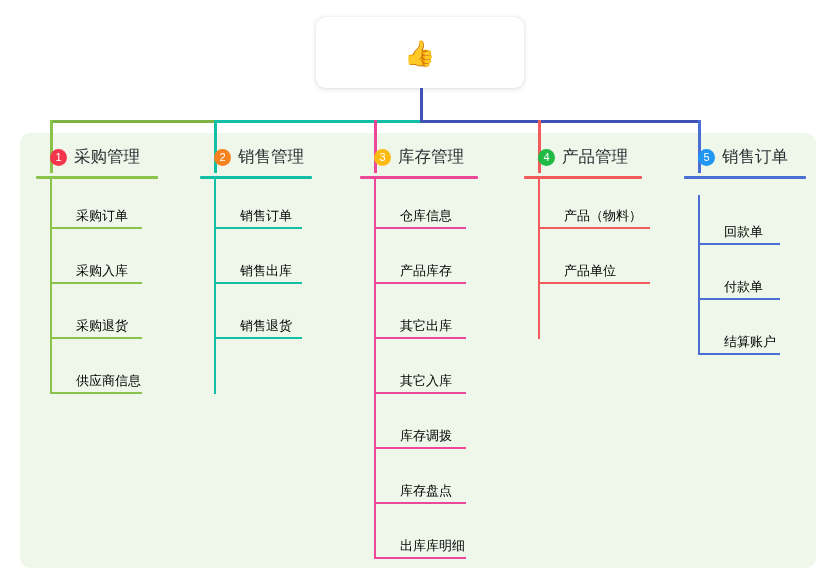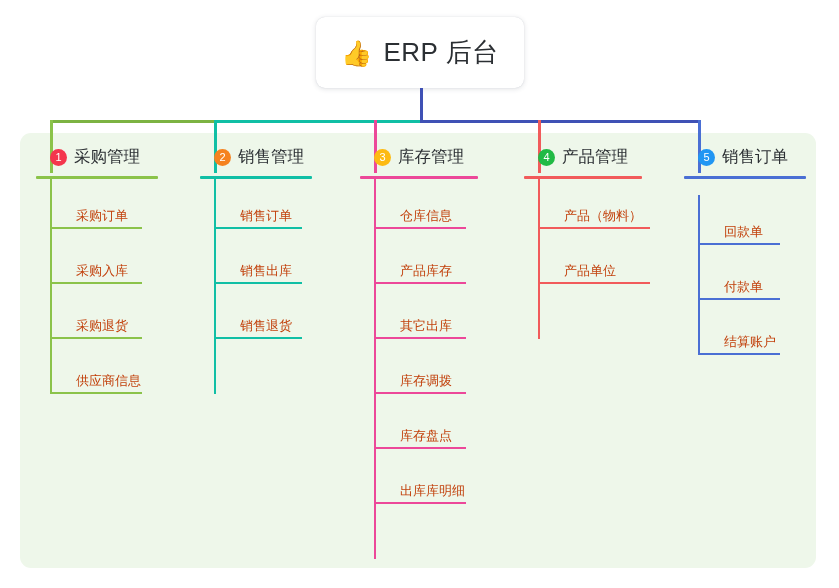--- a/index.html
+++ b/index.html
@@ -111,40 +111,39 @@
   }
   .node {
     position: relative;
     height: 55px;
   }
   .node-label {
     position: absolute;
     left: 40px;
     bottom: 9px;
     font-size: 13px;
-    color: #c2410c;
+    color: #000000;
     white-space: nowrap;
   }
   .node-rule {
     position: absolute;
     left: 14px;
     bottom: 5px;
     height: 2px;
   }
 </style>
 </head>
 <body>
 
 <div id="mindmap">
 
   <div class="panel"></div>
 
   <div class="root-card">
     <span class="root-emoji">👍</span>
-    <span class="root-title">ERP 后台</span>
   </div>
 
   <div id="connectors">
       <div class="line-v" style="left: 420px; top: 88px; width: 3px; height: 34px; background: rgb(63, 81, 181);"></div>
       <div class="line-h" style="left: 50px; top: 120px; width: 167px; height: 3px; background: rgb(124, 179, 66);"></div>
       <div class="line-h" style="left: 214px; top: 120px; width: 209px; height: 3px; background: rgb(16, 191, 165);"></div>
       <div class="line-h" style="left: 420px; top: 120px; width: 281px; height: 3px; background: rgb(63, 81, 181);"></div>
       <div class="line-v" style="left: 50px; top: 120px; width: 3px; height: 53px; background: rgb(139, 195, 74);"></div>
       <div class="line-v" style="left: 214px; top: 120px; width: 3px; height: 53px; background: rgb(16, 191, 165);"></div>
       <div class="line-v" style="left: 374px; top: 120px; width: 3px; height: 53px; background: rgb(236, 72, 153);"></div>
@@ -215,20 +214,24 @@
           </div>
           <div class="node">
             <span class="node-label">产品库存</span>
             <div class="node-rule" style="background: rgb(236, 72, 153); width: 92px;"></div>
           </div>
           <div class="node">
             <span class="node-label">其它出库</span>
             <div class="node-rule" style="background: rgb(236, 72, 153); width: 92px;"></div>
           </div>
           <div class="node">
+            <span class="node-label">其它入库</span>
+            <div class="node-rule" style="background: rgb(236, 72, 153); width: 92px;"></div>
+          </div>
+          <div class="node">
             <span class="node-label">库存调拨</span>
             <div class="node-rule" style="background: rgb(236, 72, 153); width: 92px;"></div>
           </div>
           <div class="node">
             <span class="node-label">库存盘点</span>
             <div class="node-rule" style="background: rgb(236, 72, 153); width: 92px;"></div>
           </div>
           <div class="node">
             <span class="node-label">出库库明细</span>
             <div class="node-rule" style="background: rgb(236, 72, 153); width: 92px;"></div>

